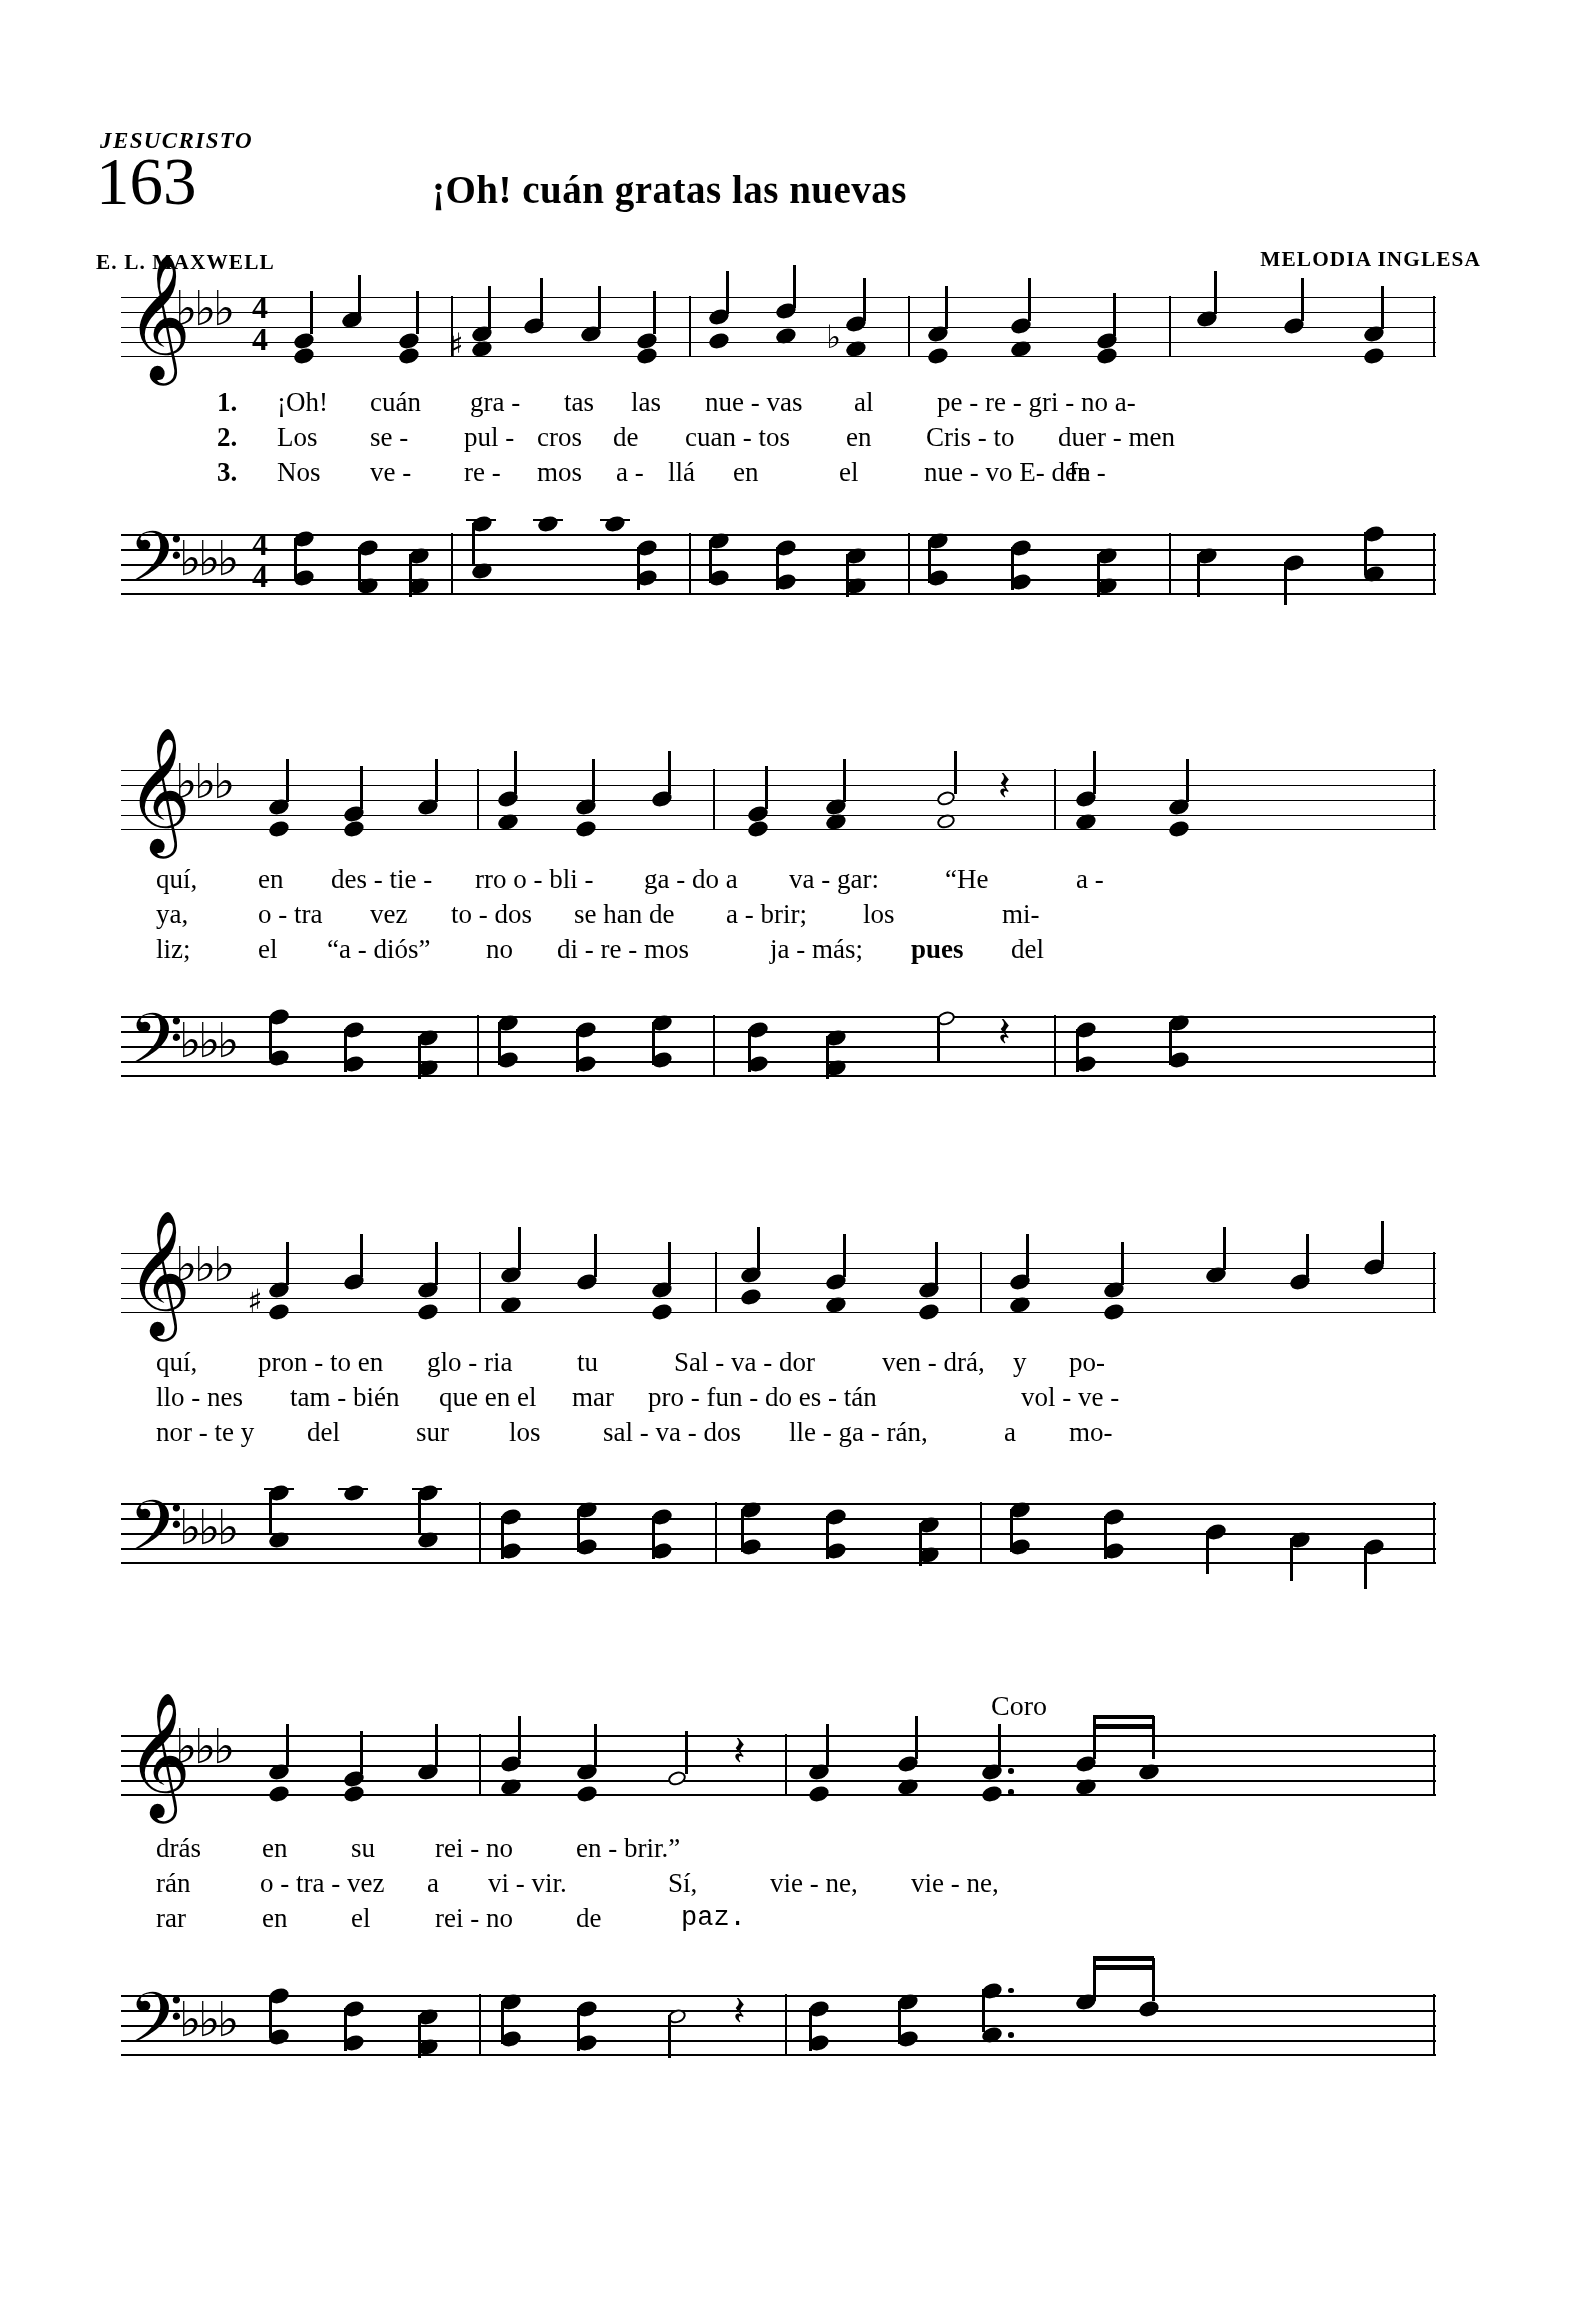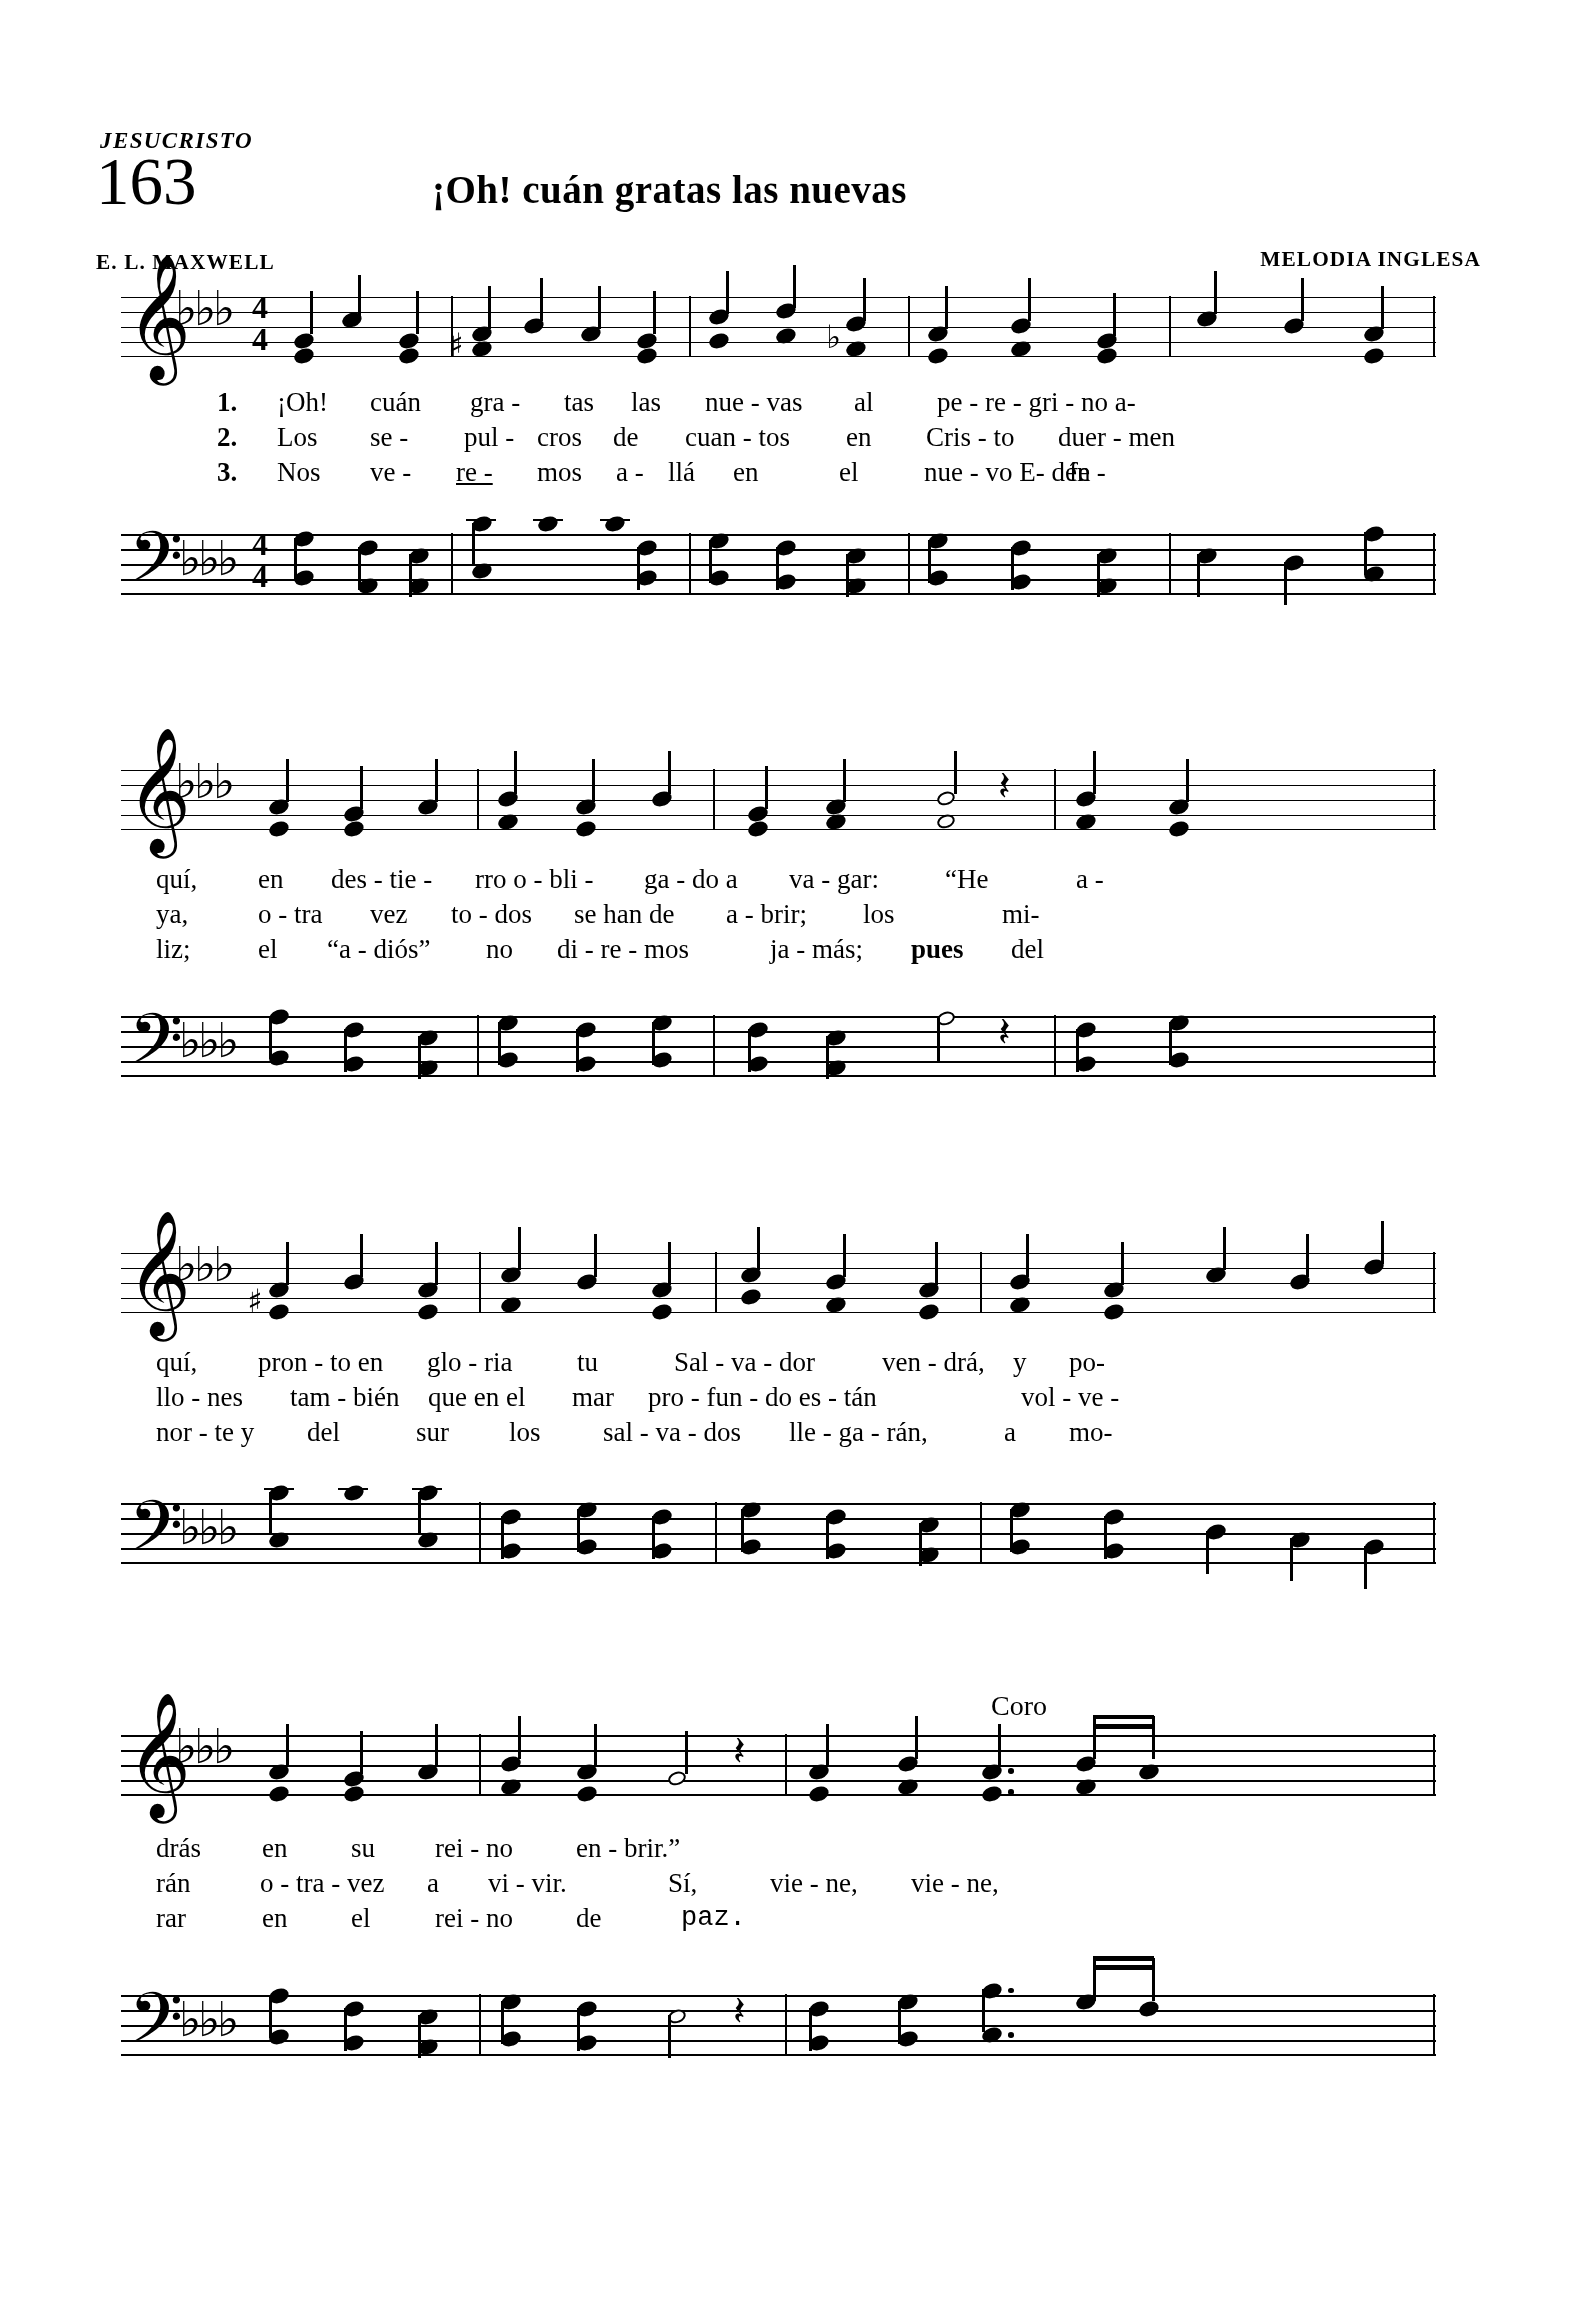--- a/index.html
+++ b/index.html
@@ -336,21 +336,21 @@
         <span class="sy" style="left:492px;">de</span>
         <span class="sy" style="left:564px;">cuan - tos</span>
         <span class="sy" style="left:725px;">en</span>
         <span class="sy" style="left:805px;">Cris - to</span>
         <span class="sy" style="left:937px;">duer - men</span>
       </div>
       <div class="lyric-line">
         <span class="verse-num" style="left:96px;">3.</span>
         <span class="sy" style="left:156px;">Nos</span>
         <span class="sy" style="left:249px;">ve  -</span>
-        <span class="sy" style="left:335px;text-decoration:underline;">re  -</span>
+        <span class="sy" style="left:343px;">re  -</span>
         <span class="sy" style="left:416px;">mos</span>
         <span class="sy" style="left:495px;">a  -</span>
         <span class="sy" style="left:547px;">llá</span>
         <span class="sy" style="left:612px;">en</span>
         <span class="sy" style="left:718px;">el</span>
         <span class="sy" style="left:803px;">nue - vo E- dén</span>
         <span class="sy" style="left:948px;">fe -</span>
       </div>
     </div>
 
@@ -650,21 +650,21 @@
         <span class="sy" style="left:306px;">glo  -  ria</span>
         <span class="sy" style="left:456px;">tu</span>
         <span class="sy" style="left:553px;">Sal - va - dor</span>
         <span class="sy" style="left:761px;">ven - drá,</span>
         <span class="sy" style="left:892px;">y</span>
         <span class="sy" style="left:948px;">po-</span>
       </div>
       <div class="lyric-line">
         <span class="sy" style="left:35px;">llo  -  nes</span>
         <span class="sy" style="left:169px;">tam - bién</span>
-        <span class="sy" style="left:307px;">que en el</span>
+        <span class="sy" style="left:318px;">que en el</span>
         <span class="sy" style="left:451px;">mar</span>
         <span class="sy" style="left:527px;">pro - fun - do es - tán</span>
         <span class="sy" style="left:900px;">vol - ve -</span>
       </div>
       <div class="lyric-line">
         <span class="sy" style="left:35px;">nor - te y</span>
         <span class="sy" style="left:186px;">del</span>
         <span class="sy" style="left:295px;">sur</span>
         <span class="sy" style="left:388px;">los</span>
         <span class="sy" style="left:482px;">sal - va - dos</span>

